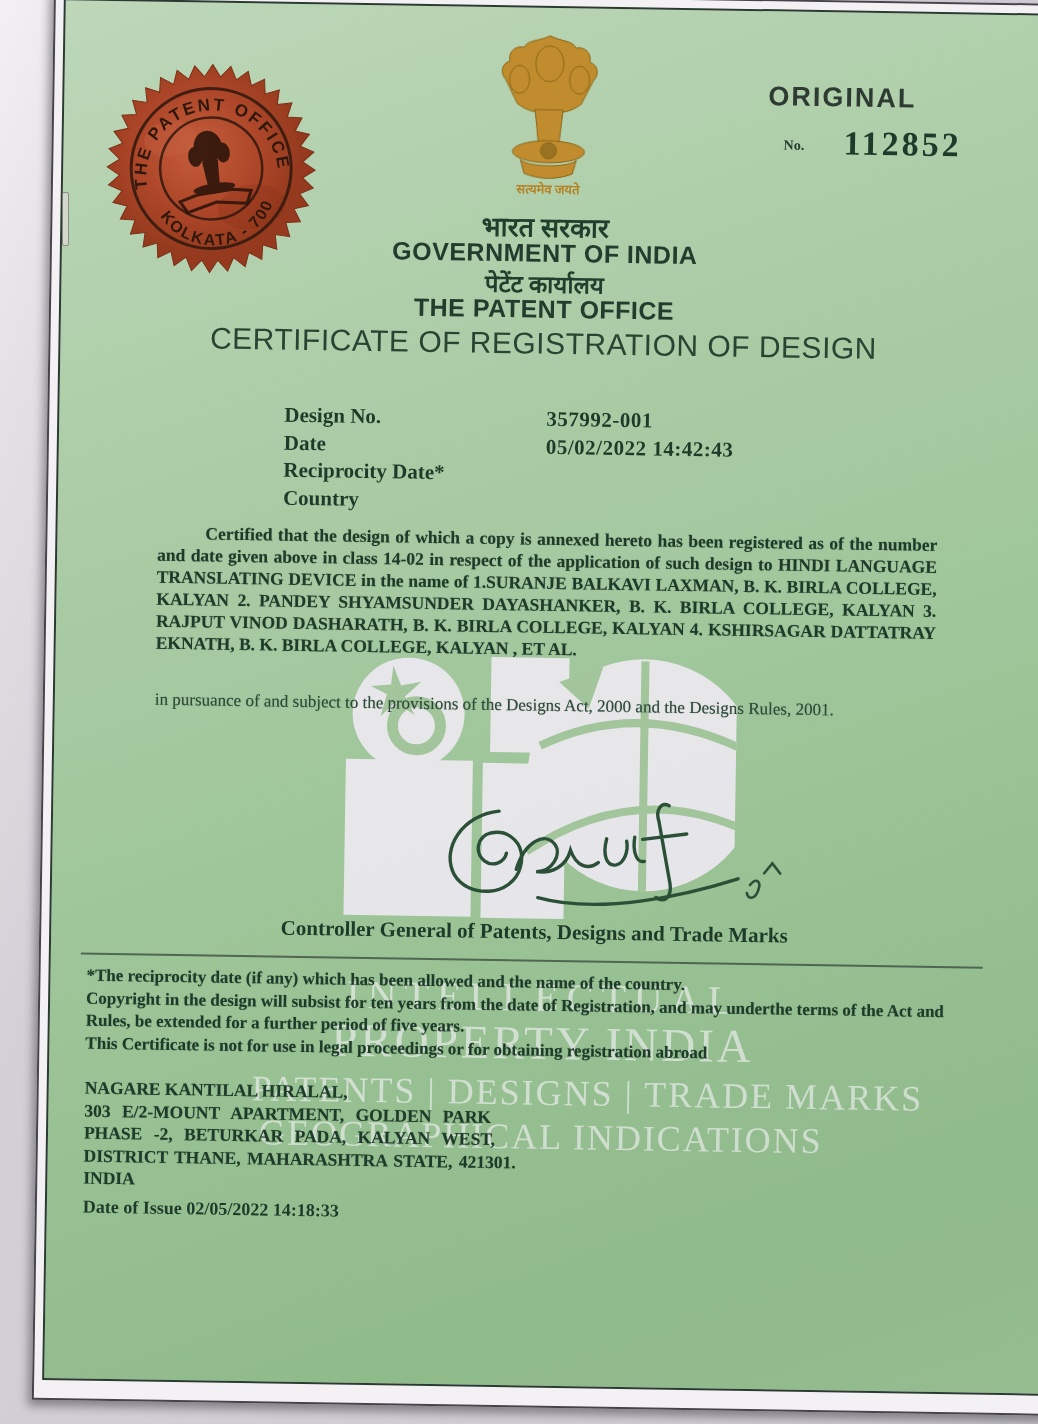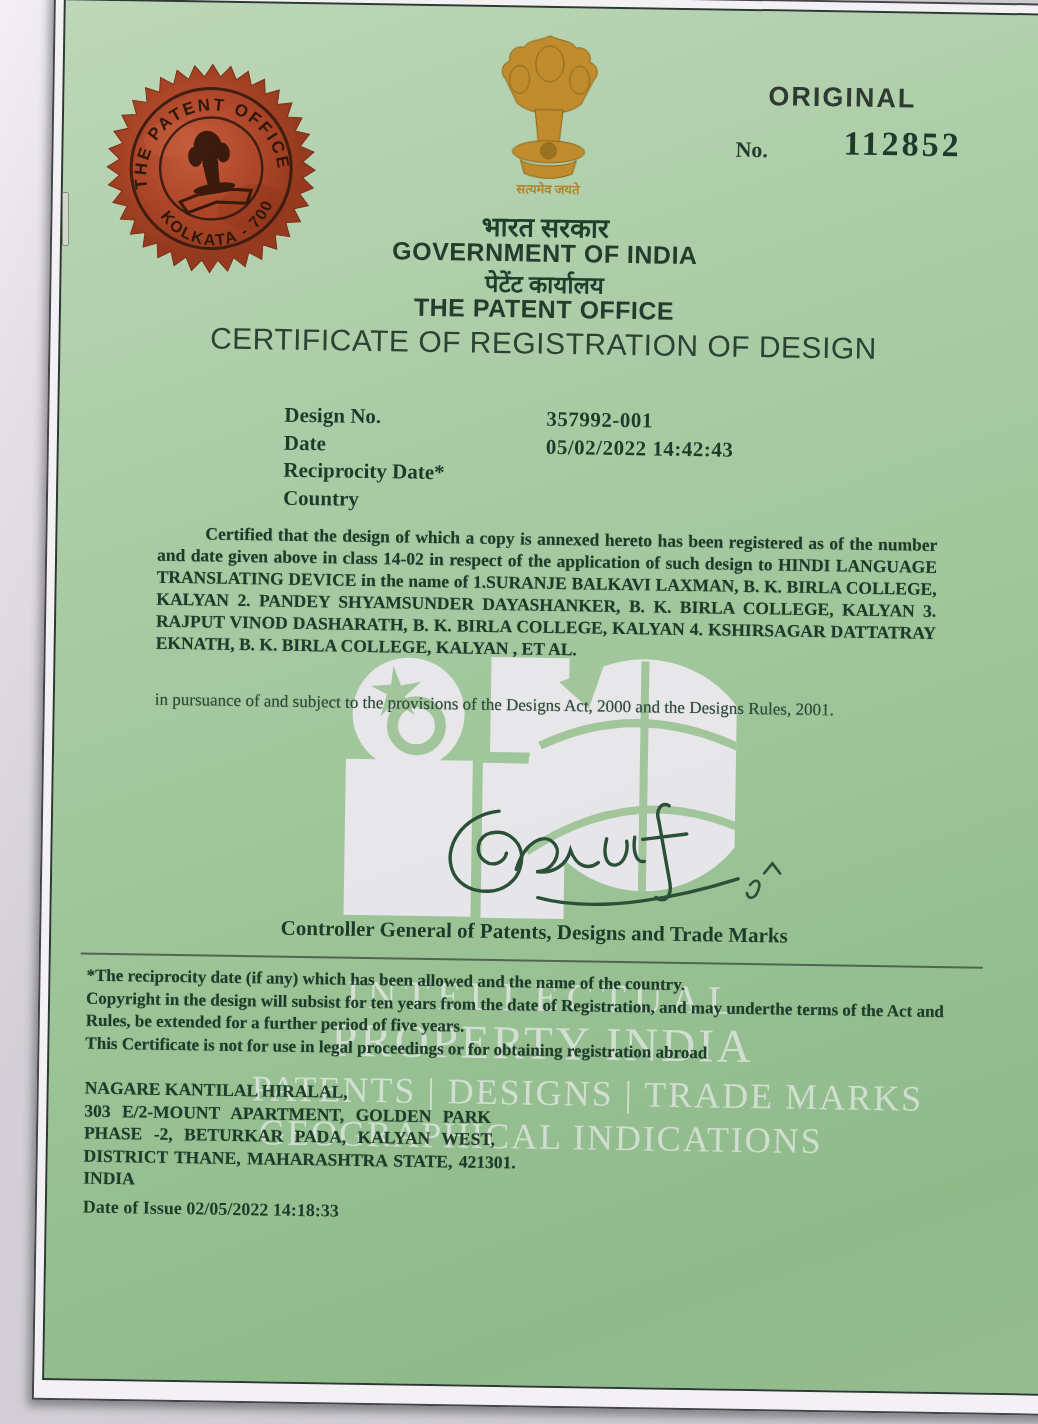--- a/index.html
+++ b/index.html
@@ -15,21 +15,21 @@
     background:linear-gradient(160deg,#bdd7b8 0%,#abcca6 30%,#9cc497 58%,#8fba8a 85%,#96bd90 100%);
     overflow:hidden;}
   .abs{position:absolute;}
   .ink{color:#1e3b2a;}
   .serifb{font-family:"Liberation Serif","DejaVu Serif",serif;font-weight:bold;}
   .sansb{font-family:"Liberation Sans","DejaVu Sans",sans-serif;font-weight:bold;}
   .center-line{left:0;width:966px;text-align:center;}
   .soft{text-shadow:0 0 1px rgba(35,66,48,.45);}
   
   .lbl-original{left:704px;top:70px;font-size:27px;letter-spacing:2px;color:#2e3a32;}
-  .no-label{left:672px;top:126px;font-size:22px;color:#253c2e;}
+  .no-label{left:720px;top:126px;font-size:14px;color:#253c2e;}
   .no-value{left:780px;top:112px;font-size:34px;letter-spacing:3px;color:#1d3a2a;}
   .h-hindi1{top:200px;font-size:27px;font-weight:bold;color:#20402e;}
   .h-govt{top:231px;font-size:25px;letter-spacing:.5px;color:#243c2e;}
   .h-hindi2{top:259px;font-size:24px;font-weight:bold;color:#20402e;}
   .h-office{top:287px;font-size:25px;letter-spacing:.5px;color:#243c2e;}
   .h-title{top:319px;font-size:30px;font-family:"Liberation Sans","DejaVu Sans",sans-serif;
     font-weight:400;letter-spacing:.5px;color:#2a4433;}
   
   .det-labels{left:225px;top:398px;font-size:21px;line-height:27.5px;}
   .det-values{left:487px;top:398px;font-size:21px;line-height:27.5px;letter-spacing:.5px;}

